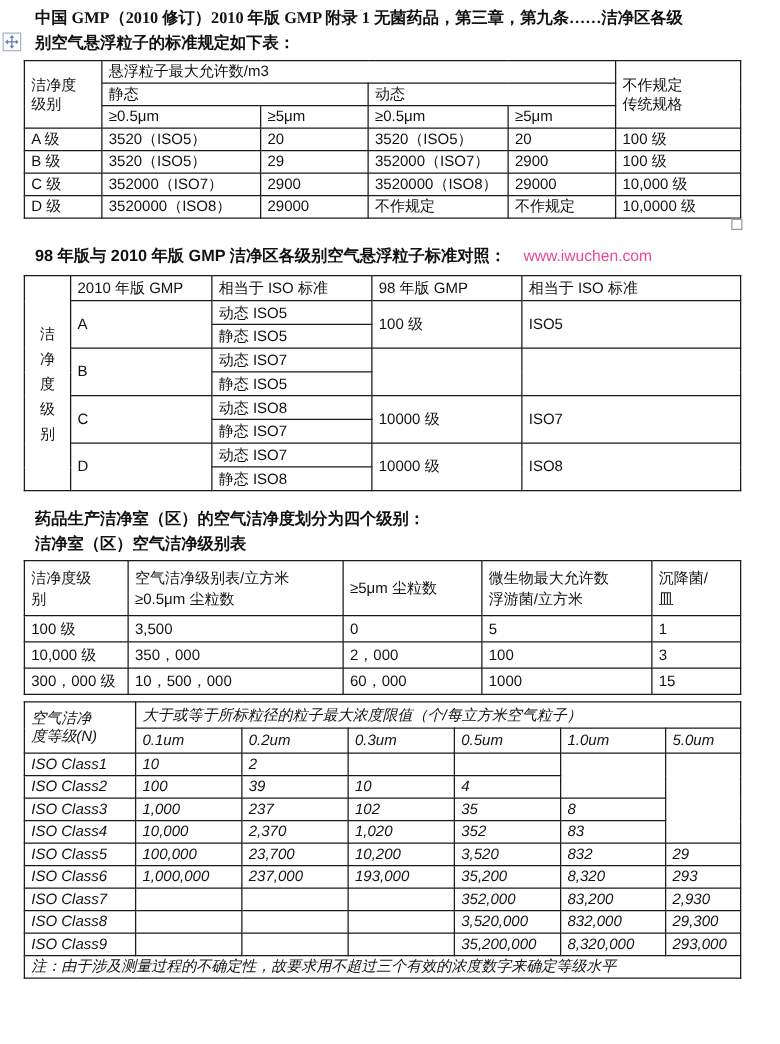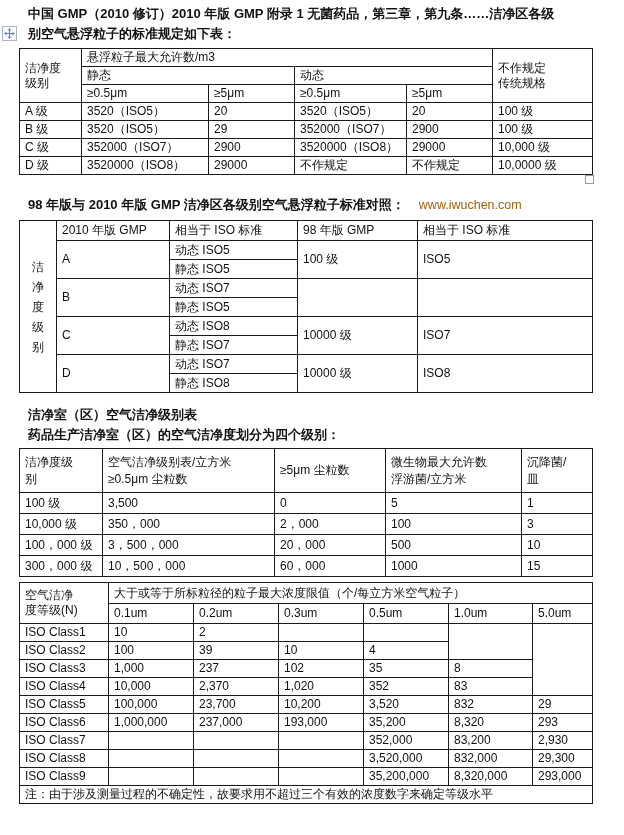--- a/index.html
+++ b/index.html
@@ -1,21 +1,21 @@
 <!DOCTYPE html>
 <html><head>
 <meta charset="utf-8">
 <style>
   html,body{margin:0;padding:0;}
   body{
     width:624px;height:835px;background:#fff;overflow:hidden;position:relative;
     font-family:"Liberation Sans","DejaVu Sans",sans-serif;color:#111;font-size:12px;
   }
   .page{position:relative;padding:4px 0 0 19px;}
-  .doc-title{font-weight:bold;font-size:13px;line-height:20px;margin:0 0 0 9px;white-space:pre-line;}
+  .doc-title{font-weight:bold;font-size:13px;line-height:20px;margin:0 0 0 9px;white-space:pre-line;font-family:Liberation Serif, serif;}
   .sec-title{font-weight:bold;font-size:13px;line-height:18px;margin:0 0 0 9px;white-space:pre-line;}
   .sec-title.two{line-height:20px;}
   .url{font-weight:normal;color:#f03b3b;margin-left:14px;font-size:12.5px;}
   table{border-collapse:collapse;table-layout:fixed;width:573px;background:#fff;}
   td{
     border:1px solid #1a1a1a;padding:0 5px;box-sizing:border-box;
     white-space:pre-line;overflow:hidden;vertical-align:middle;line-height:1.25;
     font-size:12px;text-align:left;
   }
   
@@ -25,21 +25,21 @@
   .t2{margin-top:6px;}
   .t2 tr{height:19px;}
   .t2 tr.hr{height:20px;}
   .t2 .side{line-height:20px;text-align:center;padding:0;}
   
   .t3{margin-top:3px;}
   .t3 tr{height:21px;}
   .t3 tr.hr{height:44px;}
   .t3 .hr td{line-height:17px;}
   
-  .t4{margin-top:5px;}
+  .t4{margin-top:5px;font-style:italic;}
   .t4 tr{height:18px;}
   .t4 tr.hr1{height:21px;}
   .t4 tr.hr2{height:20px;}
   .s2-wrap{margin-top:21px;}
   .s3-wrap{margin-top:12px;}
   .s4-wrap{margin-top:13px;}
   
   .move-handle{
     position:absolute;left:2px;top:26px;width:13px;height:13px;
     border:1px solid #a9b4c9;background:#fcfcfd;display:flex;align-items:center;justify-content:center;
@@ -129,21 +129,21 @@
       <td>29000</td>
       <td>不作规定</td>
       <td>不作规定</td>
       <td>10,0000 级</td>
     </tr>
   </tbody>
     </table>
 
   <div class="resize-handle"></div>
 
-  <p class="sec-title s2-wrap"><span>98 年版与 2010 年版 GMP 洁净区各级别空气悬浮粒子标准对照：</span><span class="url" style="color: #a16207;">www.iwuchen.com</span></p>
+  <p class="sec-title s2-wrap"><span>98 年版与 2010 年版 GMP 洁净区各级别空气悬浮粒子标准对照：</span><span class="url" style="color: #ec4899;">www.iwuchen.com</span></p>
 
   <table class="t2">
     <colgroup>
         <col style="width:37px">
         <col style="width:113px">
         <col style="width:128px">
         <col style="width:120px">
         <col style="width:175px">
       </colgroup>
     <tbody>
@@ -191,22 +191,22 @@
       <td rowspan="2">10000 级</td>
       <td rowspan="2">ISO8</td>
     </tr>
     <tr>
       <td>静态 ISO8</td>
     </tr>
   </tbody>
     </table>
 
   <div class="s3-wrap">
+    <p class="sec-title two">药品生产洁净室（区）的空气洁净度划分为四个级别：</p>
     <p class="sec-title two">洁净室（区）空气洁净级别表</p>
-    <p class="sec-title two">药品生产洁净室（区）的空气洁净度划分为四个级别：</p>
   </div>
 
   <table class="t3">
     <colgroup>
         <col style="width:83px">
         <col style="width:172px">
         <col style="width:111px">
         <col style="width:136px">
         <col style="width:71px">
       </colgroup>
@@ -230,27 +230,20 @@
       <td>1</td>
     </tr>
     <tr>
       <td>10,000 级</td>
       <td>350，000</td>
       <td>2，000</td>
       <td>100</td>
       <td>3</td>
     </tr>
     <tr>
-      <td>100，000 级</td>
-      <td>3，500，000</td>
-      <td>20，000</td>
-      <td>500</td>
-      <td>10</td>
-    </tr>
-    <tr>
       <td>300，000 级</td>
       <td>10，500，000</td>
       <td>60，000</td>
       <td>1000</td>
       <td>15</td>
     </tr>
   </tbody>
     </table>
 
 

